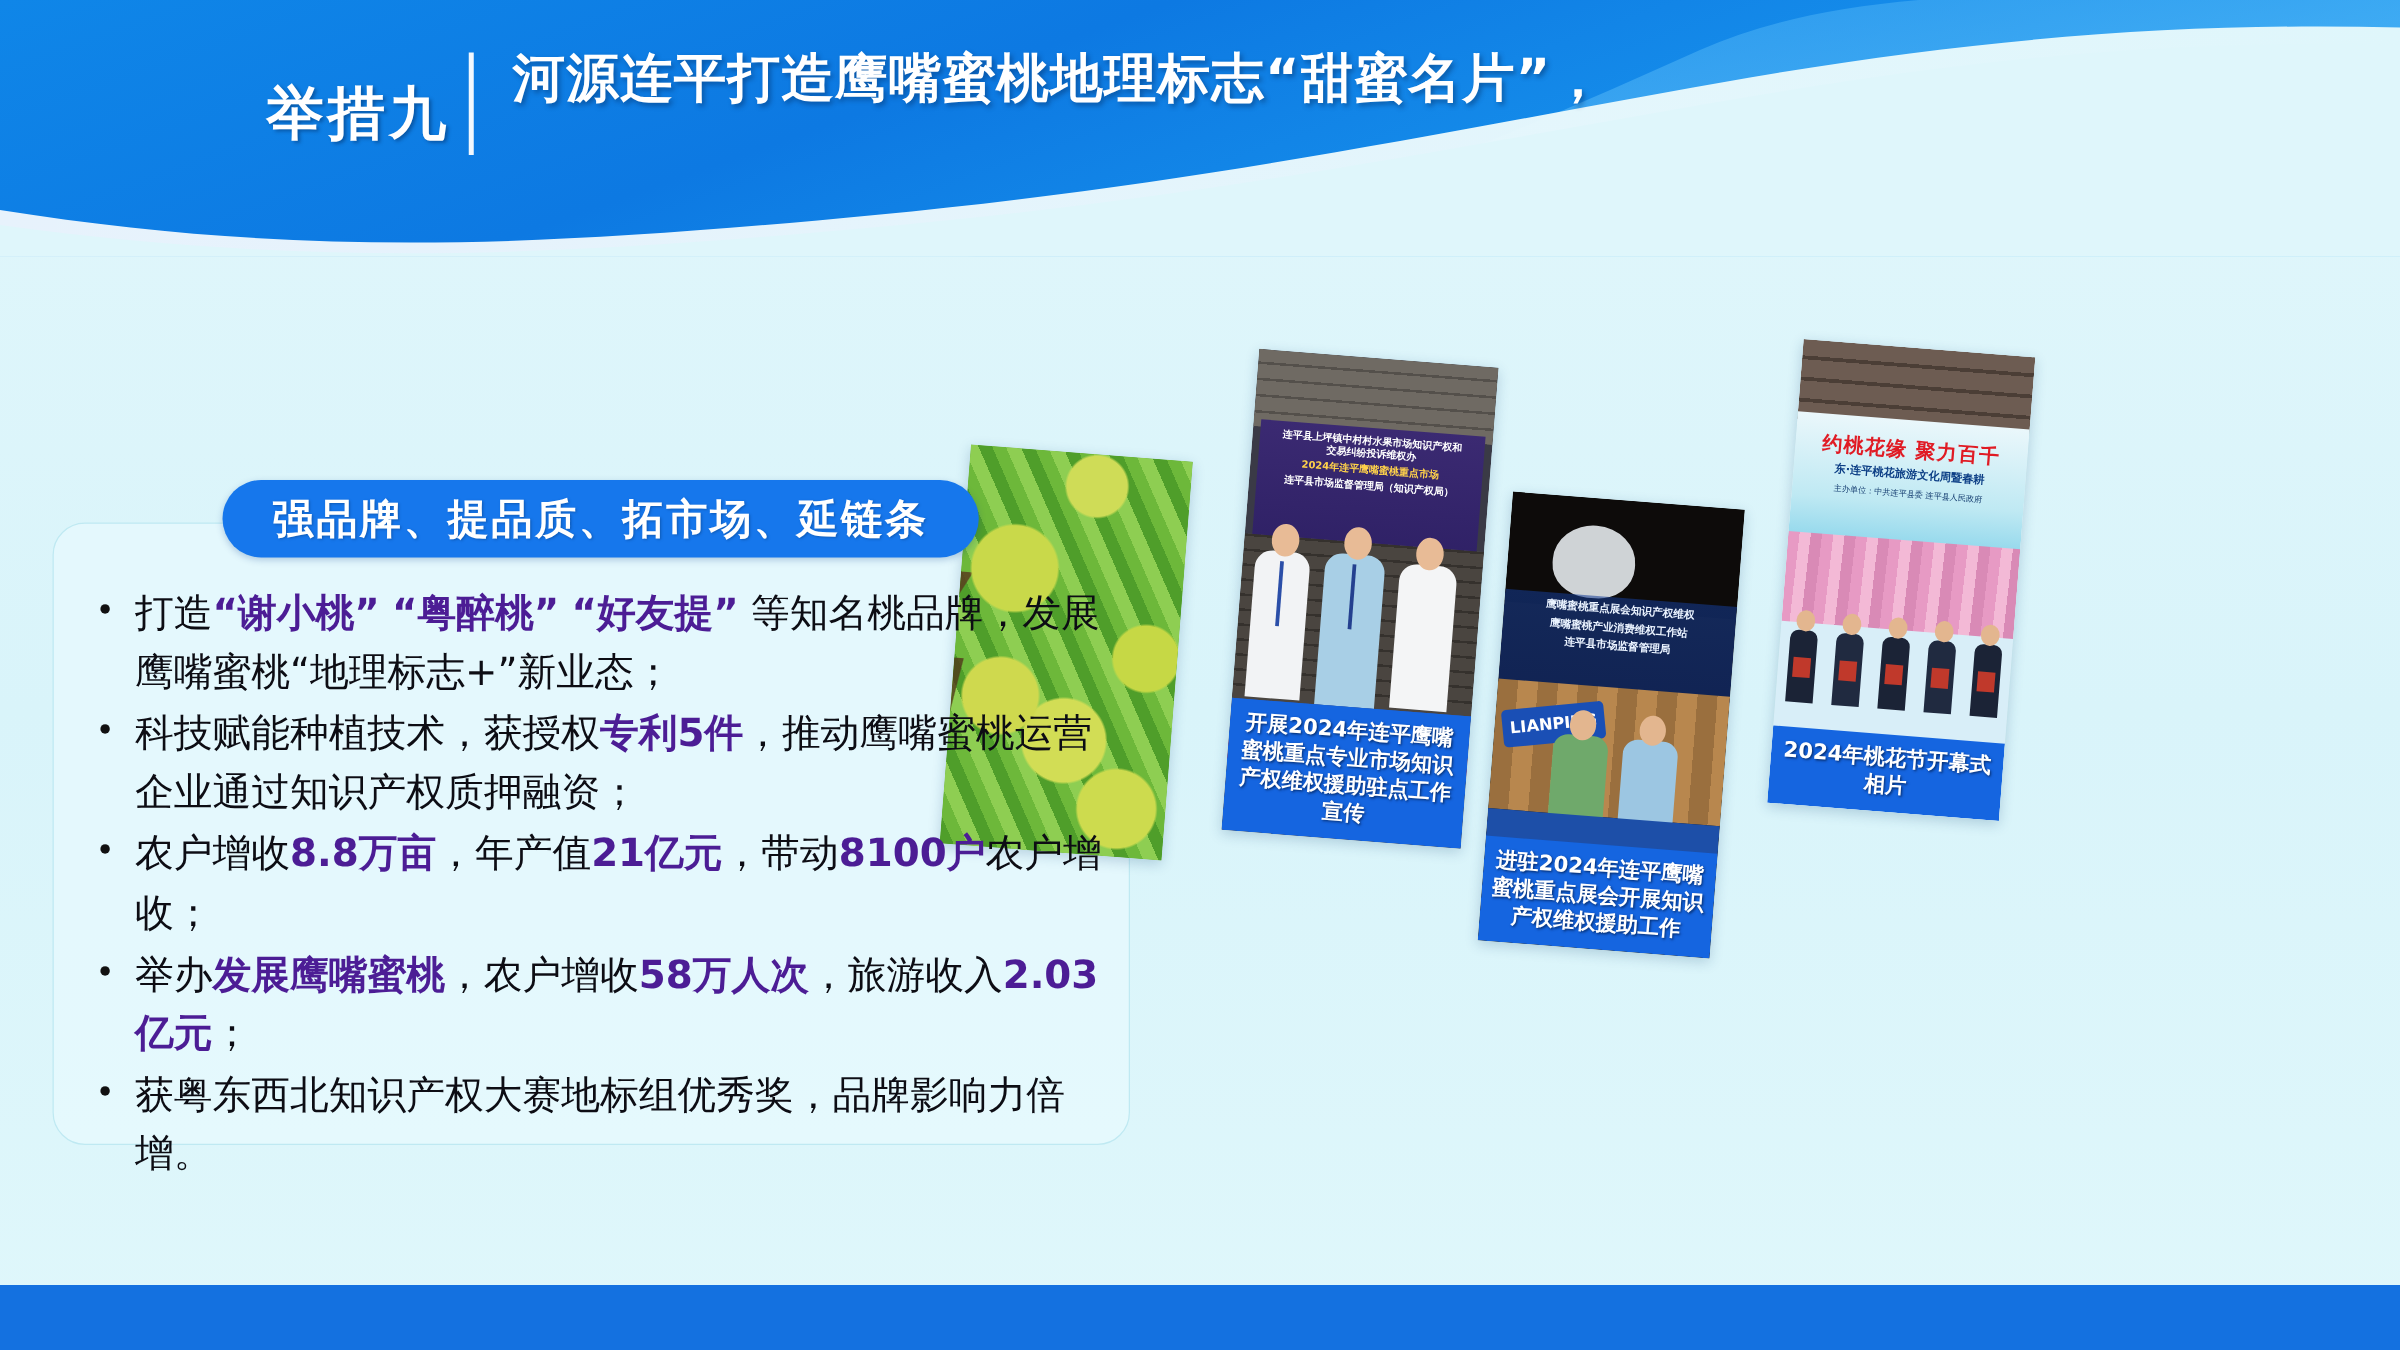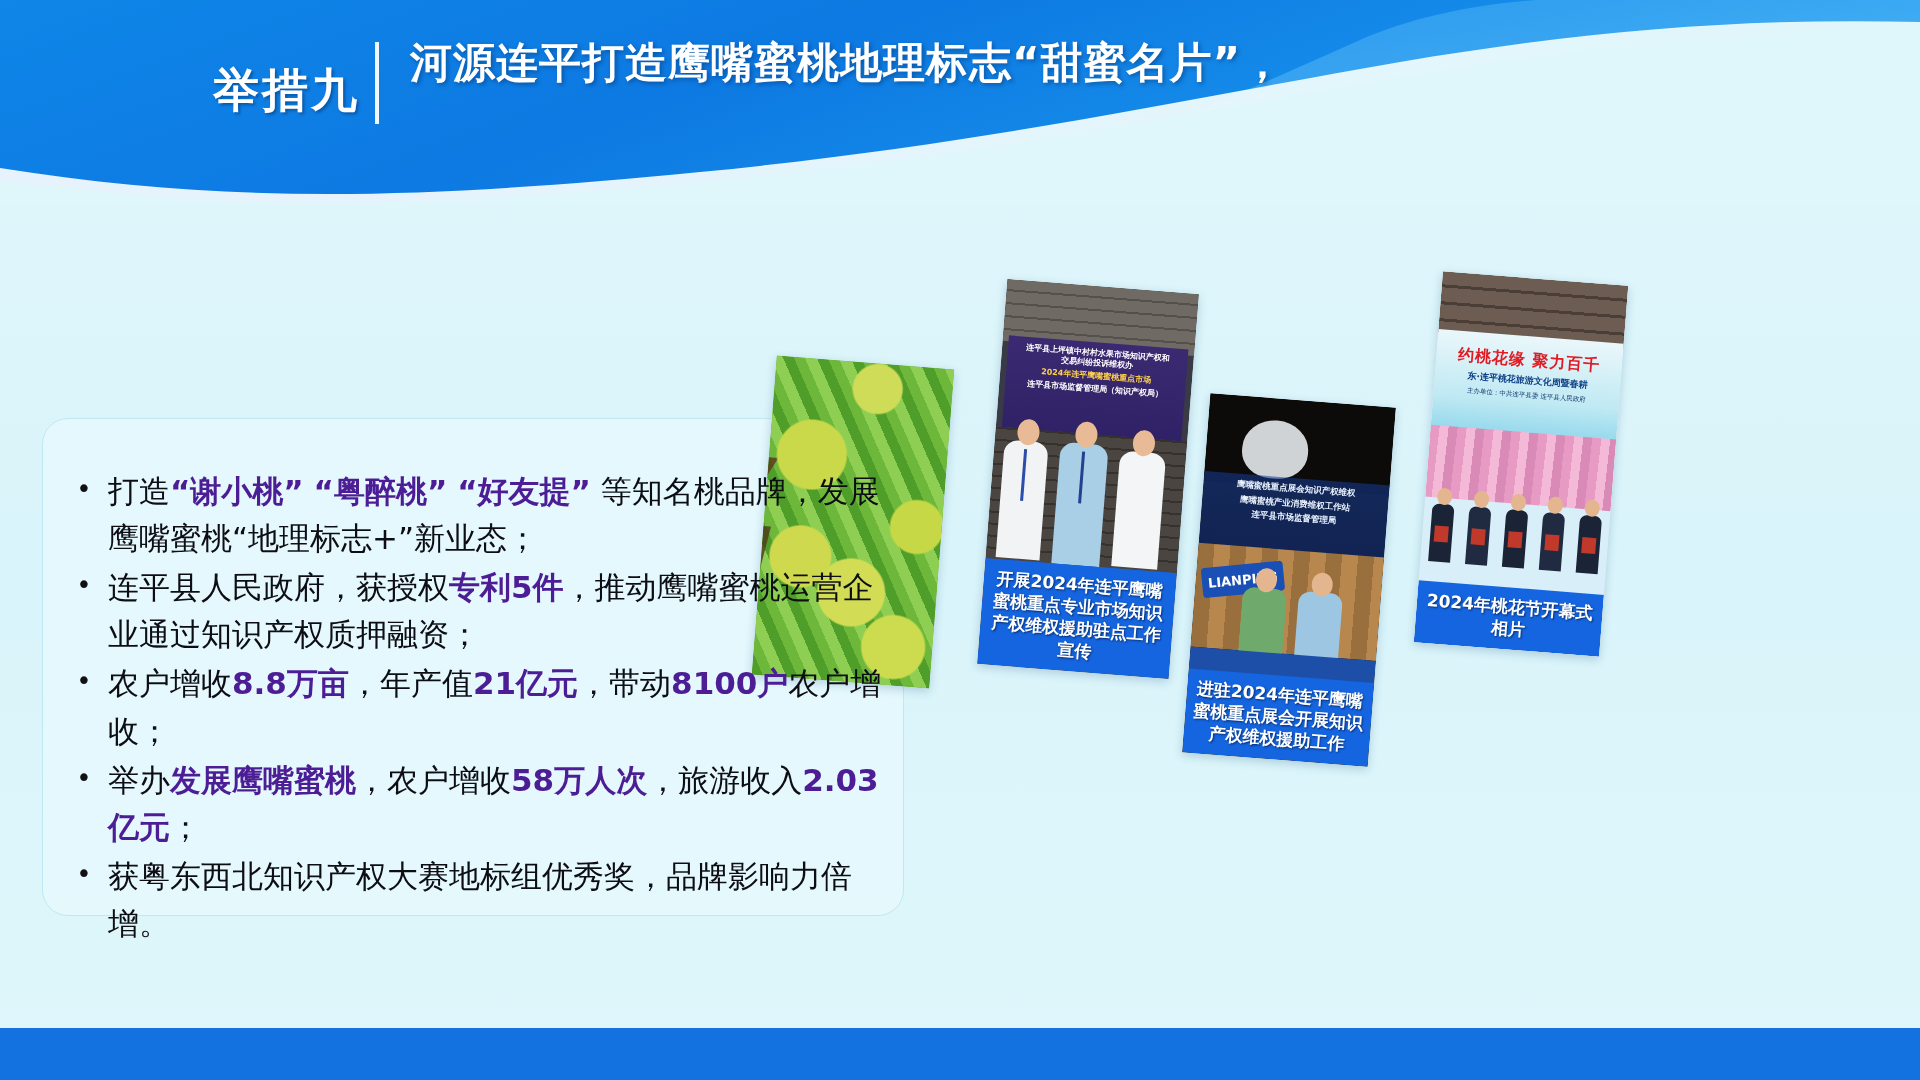--- a/index.html
+++ b/index.html
@@ -164,29 +164,32 @@
 
     <div id="measure-label">举措九</div>
     <div id="hdr-divider"></div>
     <div id="title-block">
       <div class="tline">河源连平打造鹰嘴蜜桃地理标志“甜蜜名片”，</div>
     </div>
   </div>
 
   <div id="content-card"></div>
 
+  <div id="badge">
+    <span id="badge-text">强品牌、提品质、拓市场、延链条</span>
+  </div>
 
   <div id="bullets">
       <div class="bullet-row">
         <div class="bullet-dot">•</div>
         <div class="bullet-text"><span>打造</span><span class="hl">“谢小桃”</span><span> </span><span class="hl">“粤醉桃”</span><span> </span><span class="hl">“好友提”</span><span> 等知名桃品牌，发展鹰嘴蜜桃“地理标志+”新业态；</span></div>
       </div>
       <div class="bullet-row">
         <div class="bullet-dot">•</div>
-        <div class="bullet-text"><span>连平县人民政府，获授权</span><span class="hl">专利5件</span><span>，推动鹰嘴蜜桃运营企业通过知识产权质押融资；</span></div>
+        <div class="bullet-text"><span>科技赋能种植技术，获授权</span><span class="hl">专利5件</span><span>，推动鹰嘴蜜桃运营企业通过知识产权质押融资；</span></div>
       </div>
       <div class="bullet-row">
         <div class="bullet-dot">•</div>
         <div class="bullet-text"><span>农户增收</span><span class="hl">8.8万亩</span><span>，年产值</span><span class="hl">21亿元</span><span>，带动</span><span class="hl">8100户</span><span>农户增收；</span></div>
       </div>
       <div class="bullet-row">
         <div class="bullet-dot">•</div>
         <div class="bullet-text"><span>举办</span><span class="hl">发展鹰嘴蜜桃</span><span>，农户增收</span><span class="hl">58万人次</span><span>，旅游收入</span><span class="hl">2.03亿元</span><span>；</span></div>
       </div>
       <div class="bullet-row">

